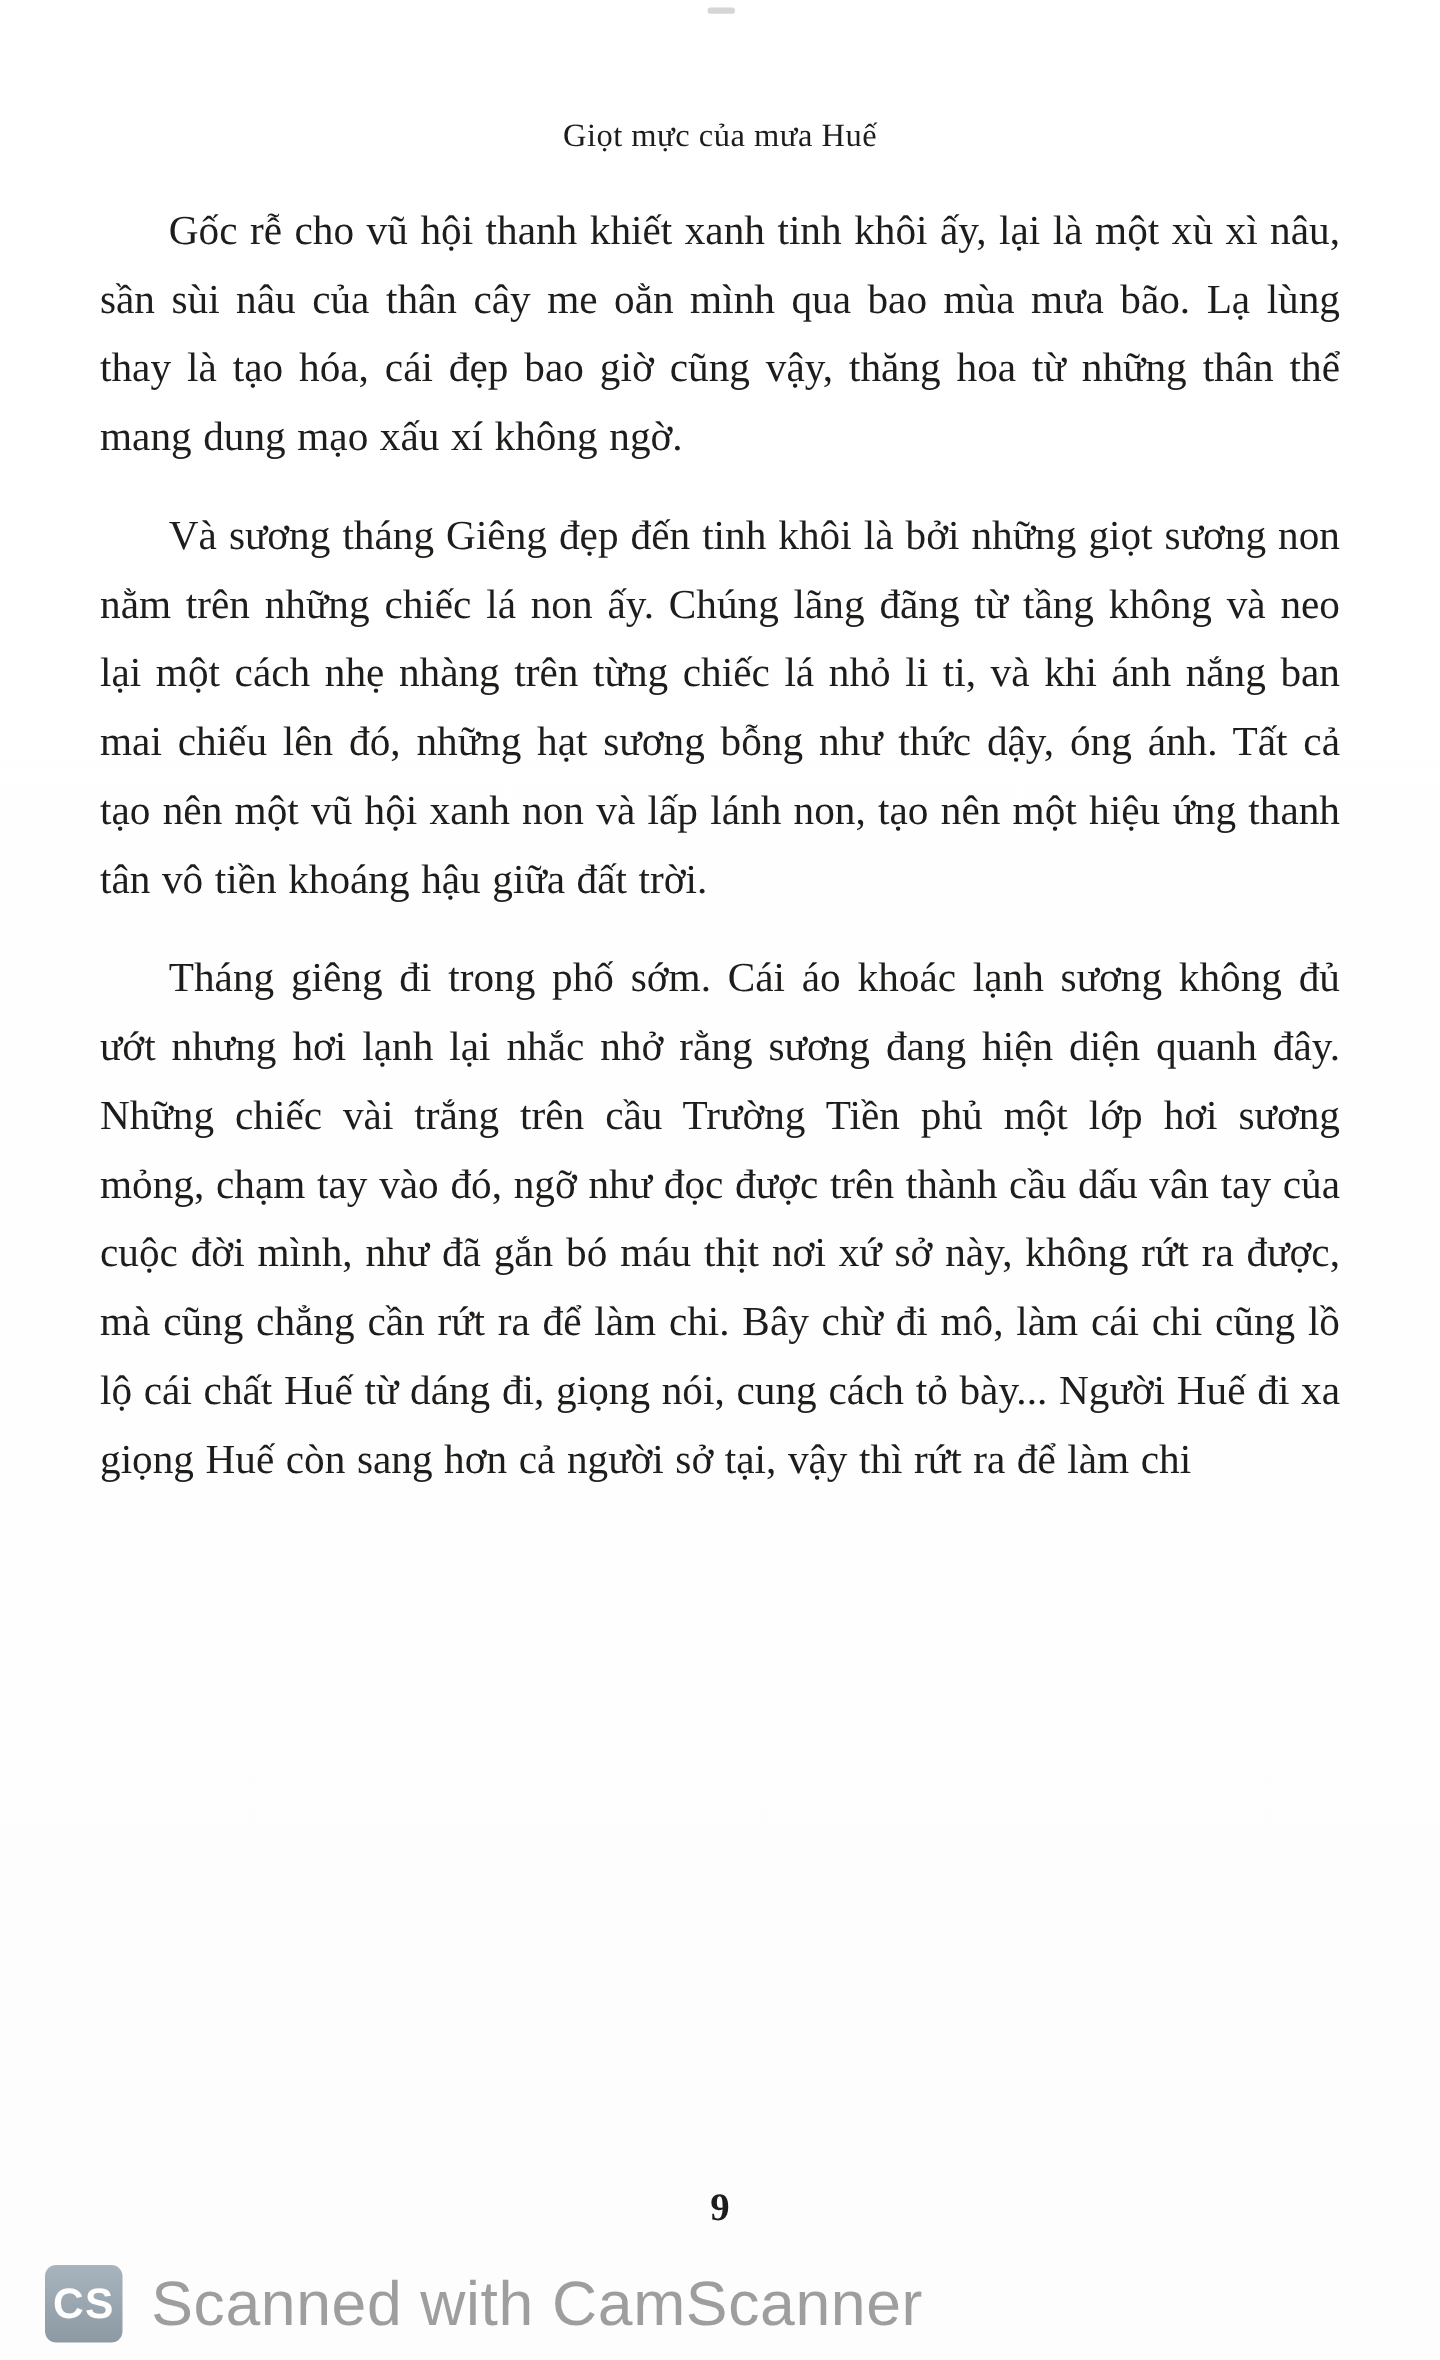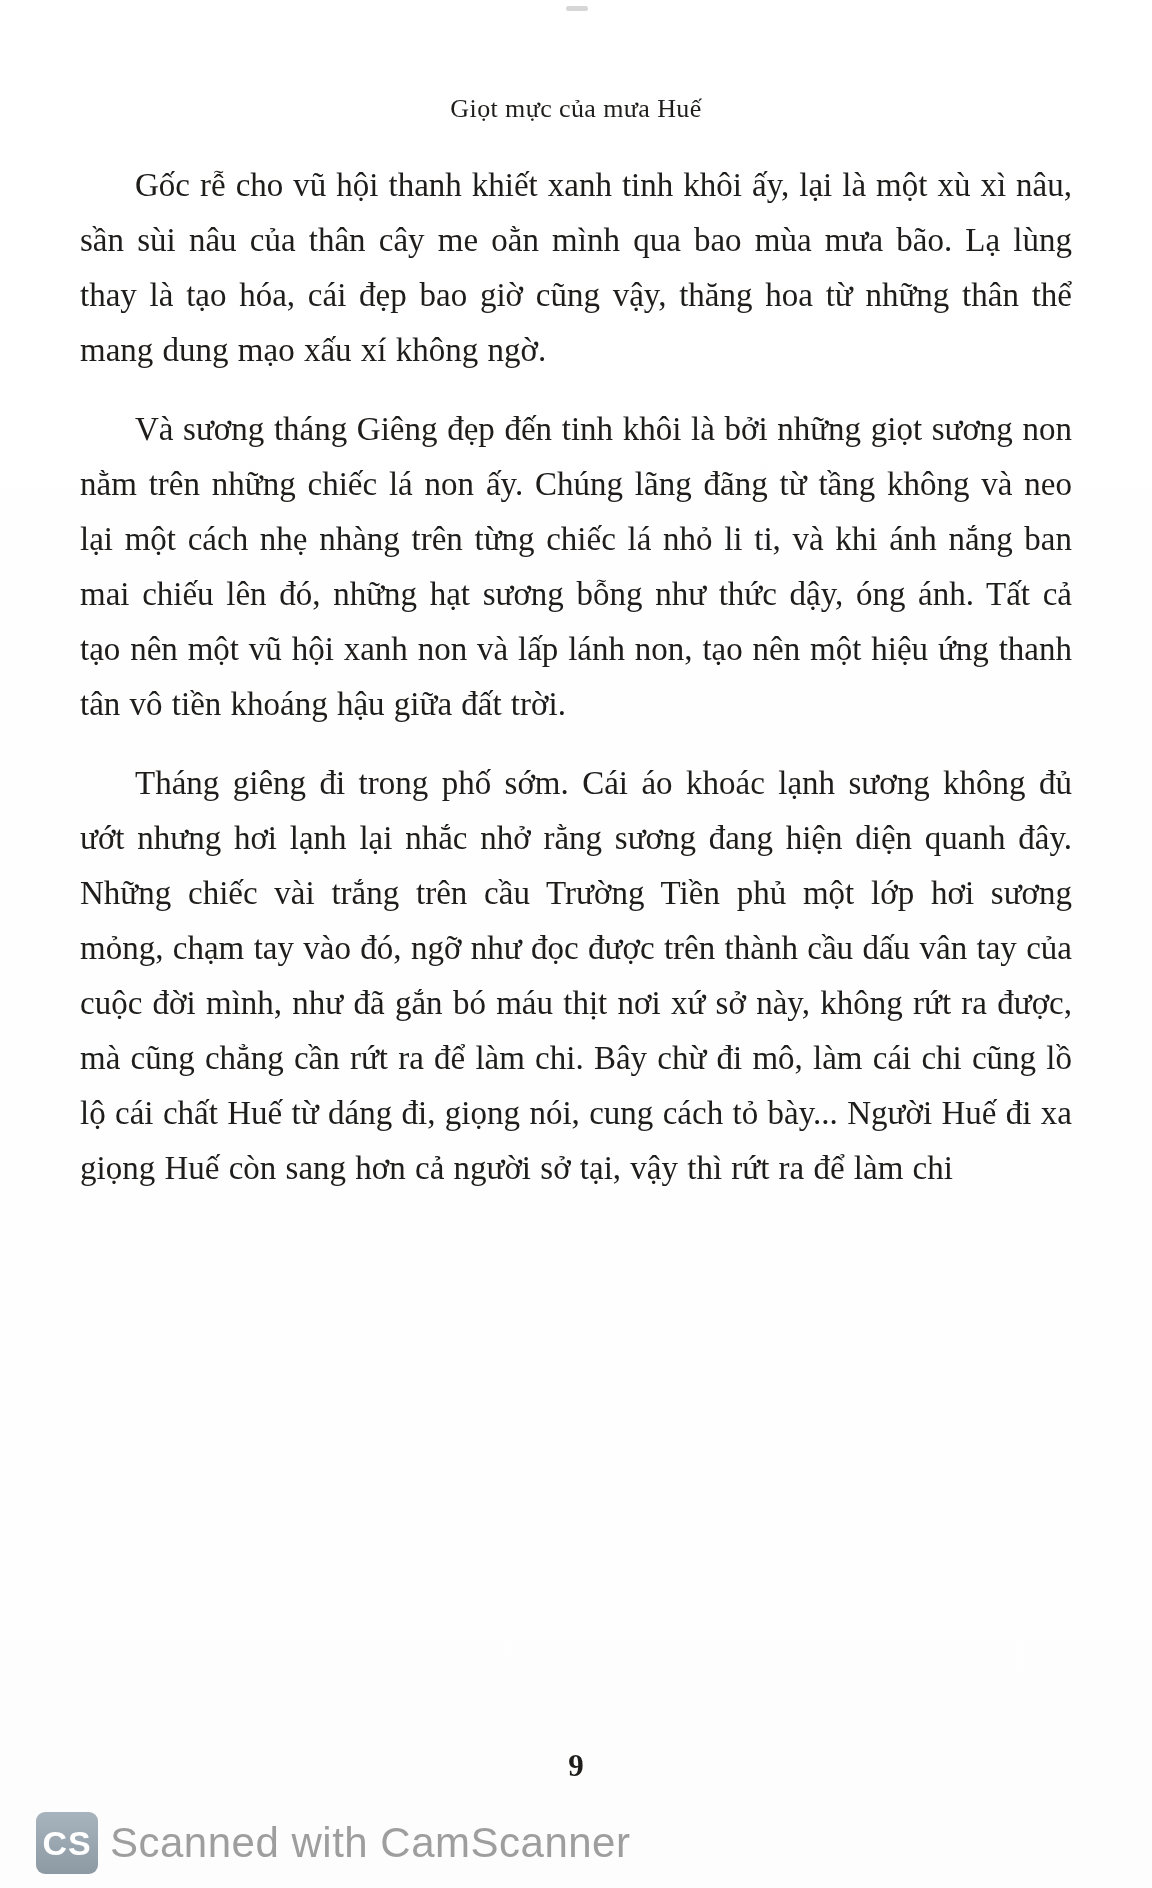--- a/index.html
+++ b/index.html
@@ -64,39 +64,39 @@
     font-weight: bold;
     font-size: 31px;
     color: #1f1d1b;
   }
   .watermark {
     position: absolute;
     left: 36px;
     bottom: 14px;
     display: flex;
     align-items: center;
-    gap: 12px;
+    gap: 23px;
     font-family: "Liberation Sans", sans-serif;
   }
   .cs-logo {
     width: 62px;
     height: 62px;
     border-radius: 9px;
     background: linear-gradient(180deg, #a8b4bd 0%, #8d99a3 100%);
     color: #ffffff;
     font-weight: bold;
     font-size: 34px;
     display: flex;
     align-items: center;
     justify-content: center;
     letter-spacing: 1px;
   }
   .wm-text {
     color: #9e9e9e;
-    font-size: 42px;
+    font-size: 50px;
     letter-spacing: 0.5px;
   }
 </style>
 </head>
 <body>
 
 <div class="page">
 
   <div class="scan-artifact"></div>
 

